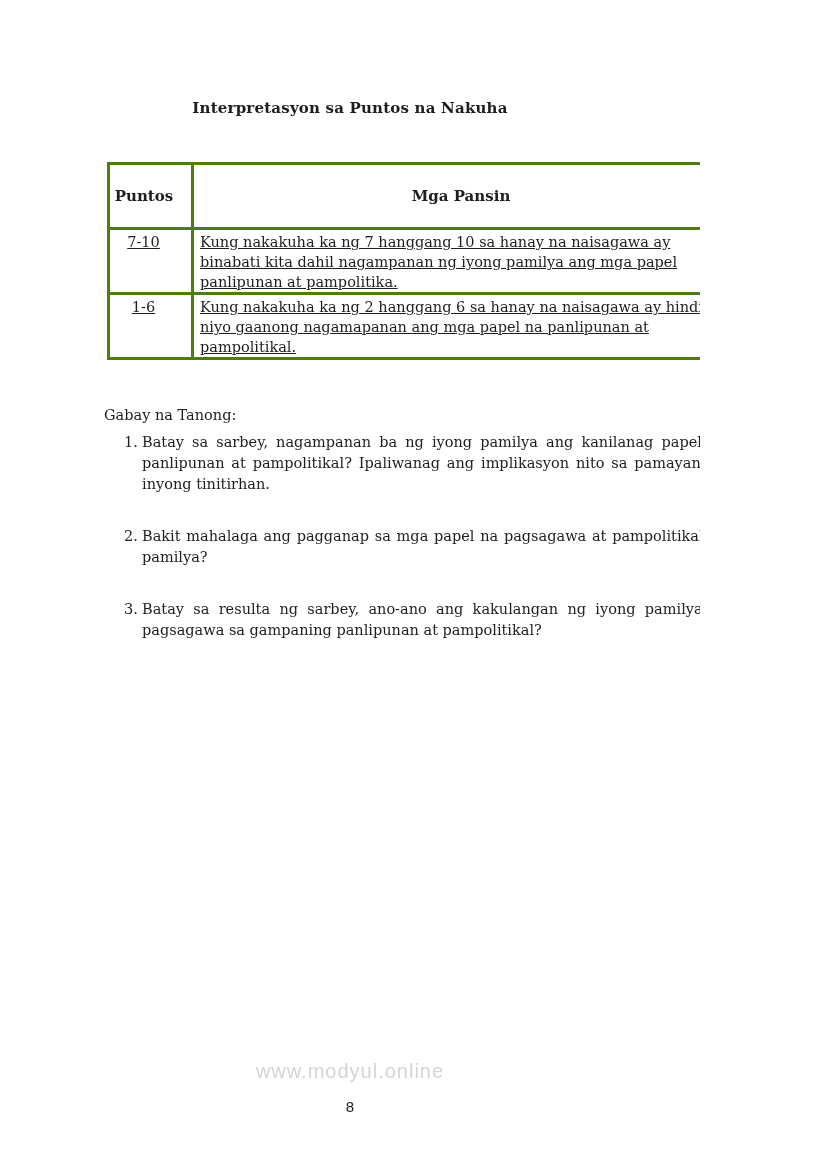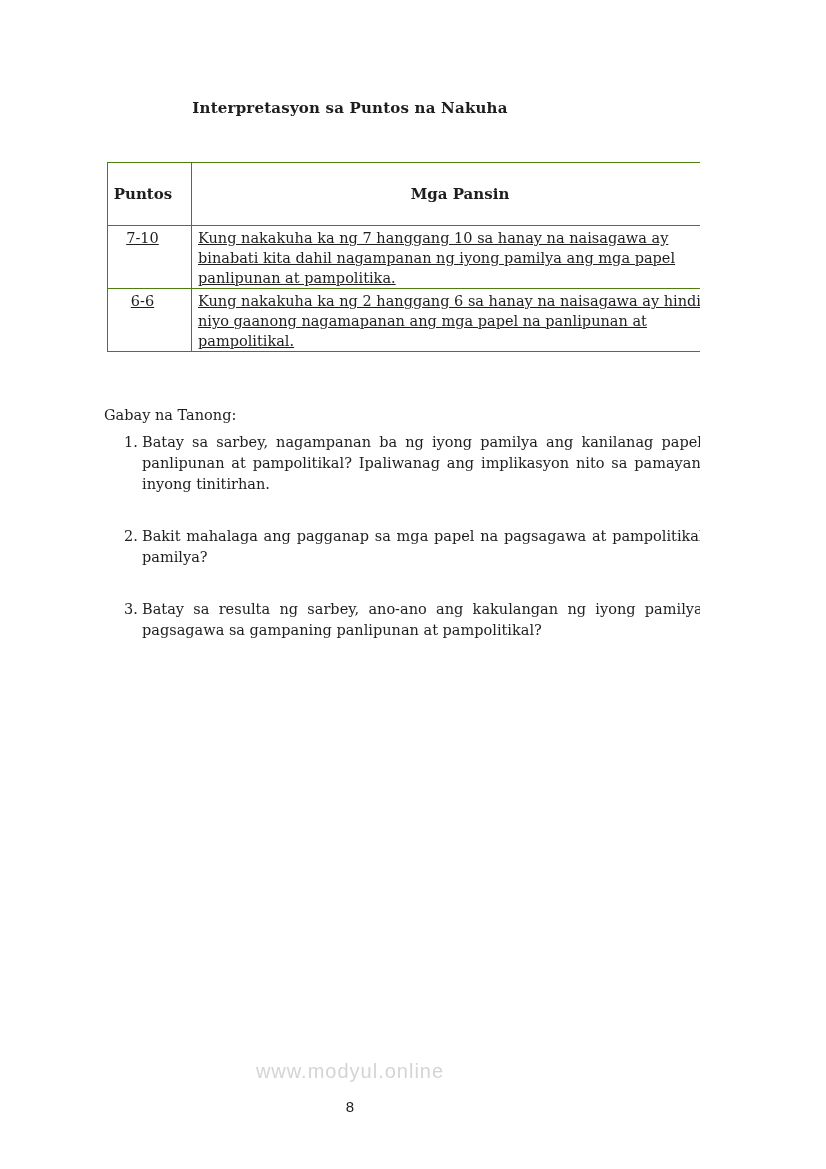--- a/index.html
+++ b/index.html
@@ -30,21 +30,21 @@
     position: absolute;
     top: 162px;
     left: 107px;
     width: 621px;
     border-collapse: collapse;
     table-layout: fixed;
     font-size: 14.5px;
   }
   table.score-table th,
   table.score-table td {
-    border: 1px solid #4d7c0f;
+    border: 3px solid #4d7c0f;
     font-weight: normal;
     line-height: 20px;
   }
   .col-puntos { width: 84px; }
   .col-pansin { width: 537px; }
   tr.header-row th {
     height: 60px;
     font-weight: bold;
     font-size: 15px;
     text-align: center;
@@ -126,21 +126,21 @@
     <tbody>
       <tr class="header-row">
         <th class="h-puntos">Puntos</th>
         <th class="h-pansin">Mga Pansin</th>
       </tr>
       <tr class="data-row">
         <td class="c-puntos">7-10</td>
         <td class="c-pansin">Kung nakakuha ka ng 7 hanggang 10 sa hanay na naisagawa ay binabati kita dahil nagampanan ng iyong pamilya ang mga papel panlipunan at pampolitika.</td>
       </tr>
       <tr class="data-row">
-        <td class="c-puntos">6-6</td>
+        <td class="c-puntos">1-6</td>
         <td class="c-pansin">Kung nakakuha ka ng 2 hanggang 6 sa hanay na naisagawa ay hindi niyo gaanong nagamapanan ang mga papel na panlipunan at pampolitikal.</td>
       </tr>
     </tbody>
   </table>
 
   <div class="gabay-heading">Gabay na Tanong:</div>
 
   <div class="question-list">
     <div class="question-item">
       <span class="q-num">1.</span>

